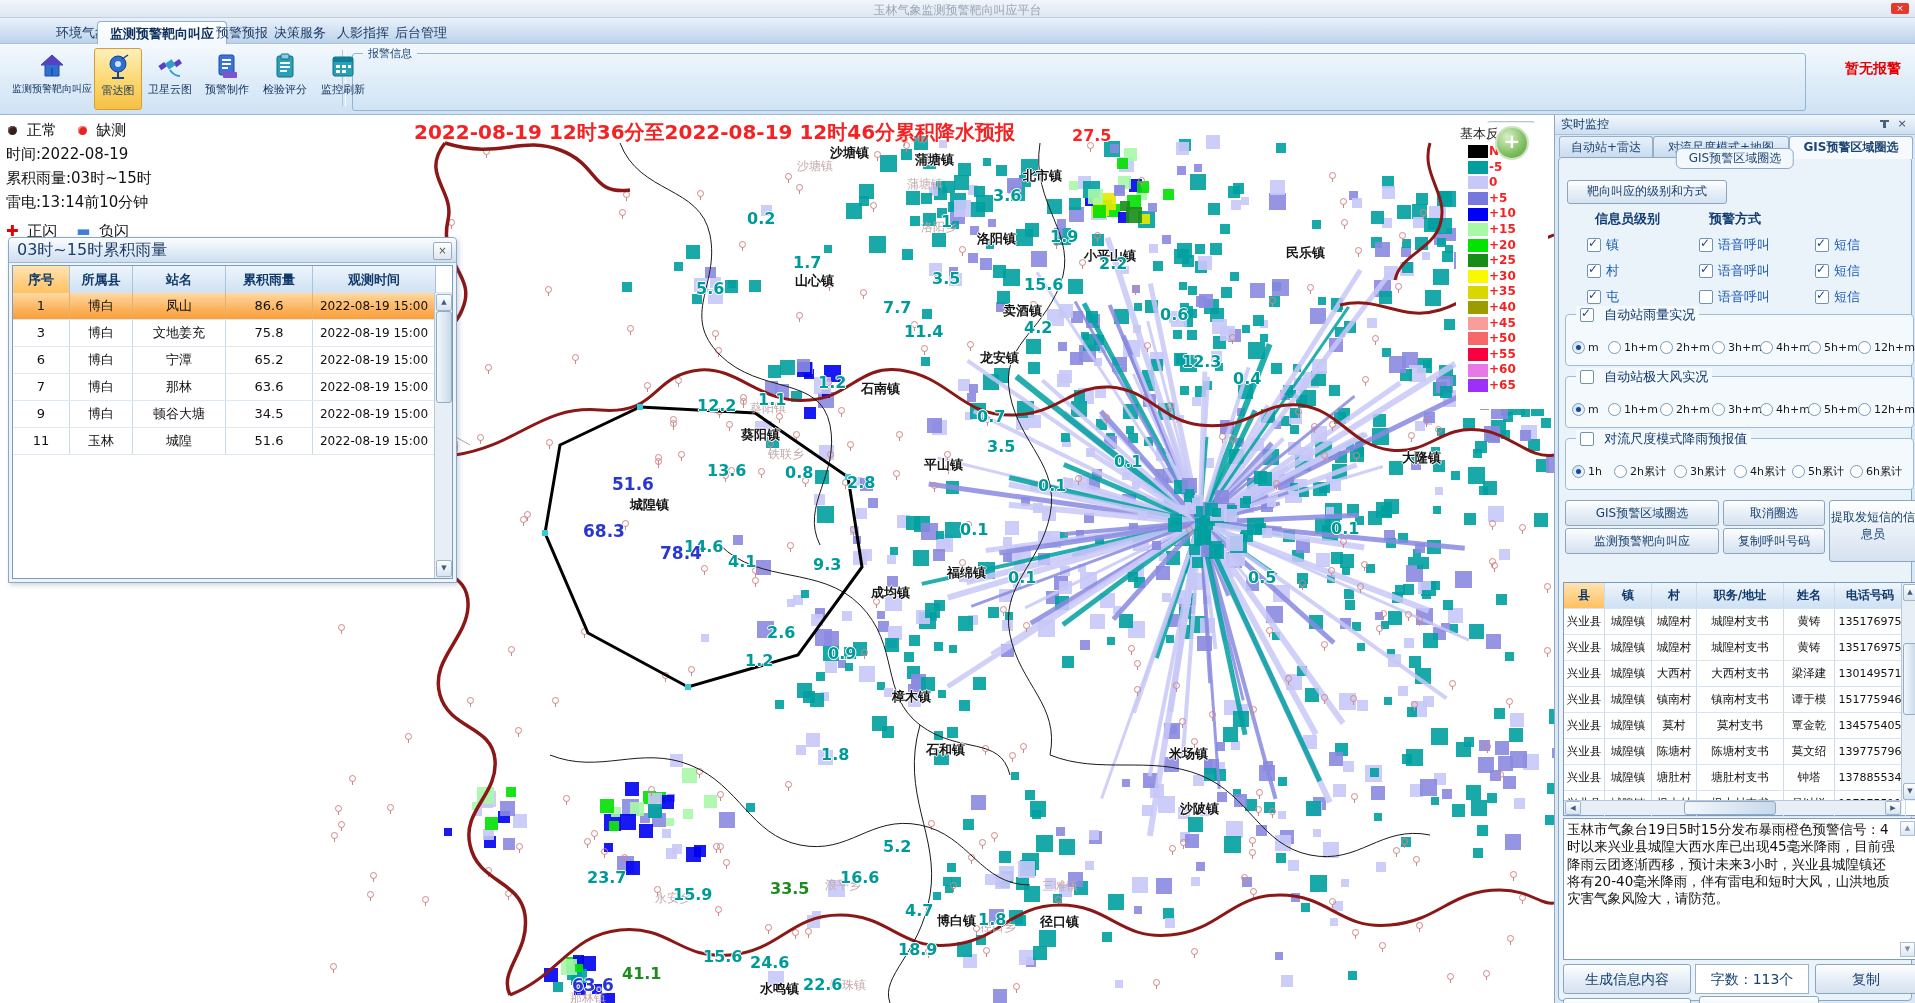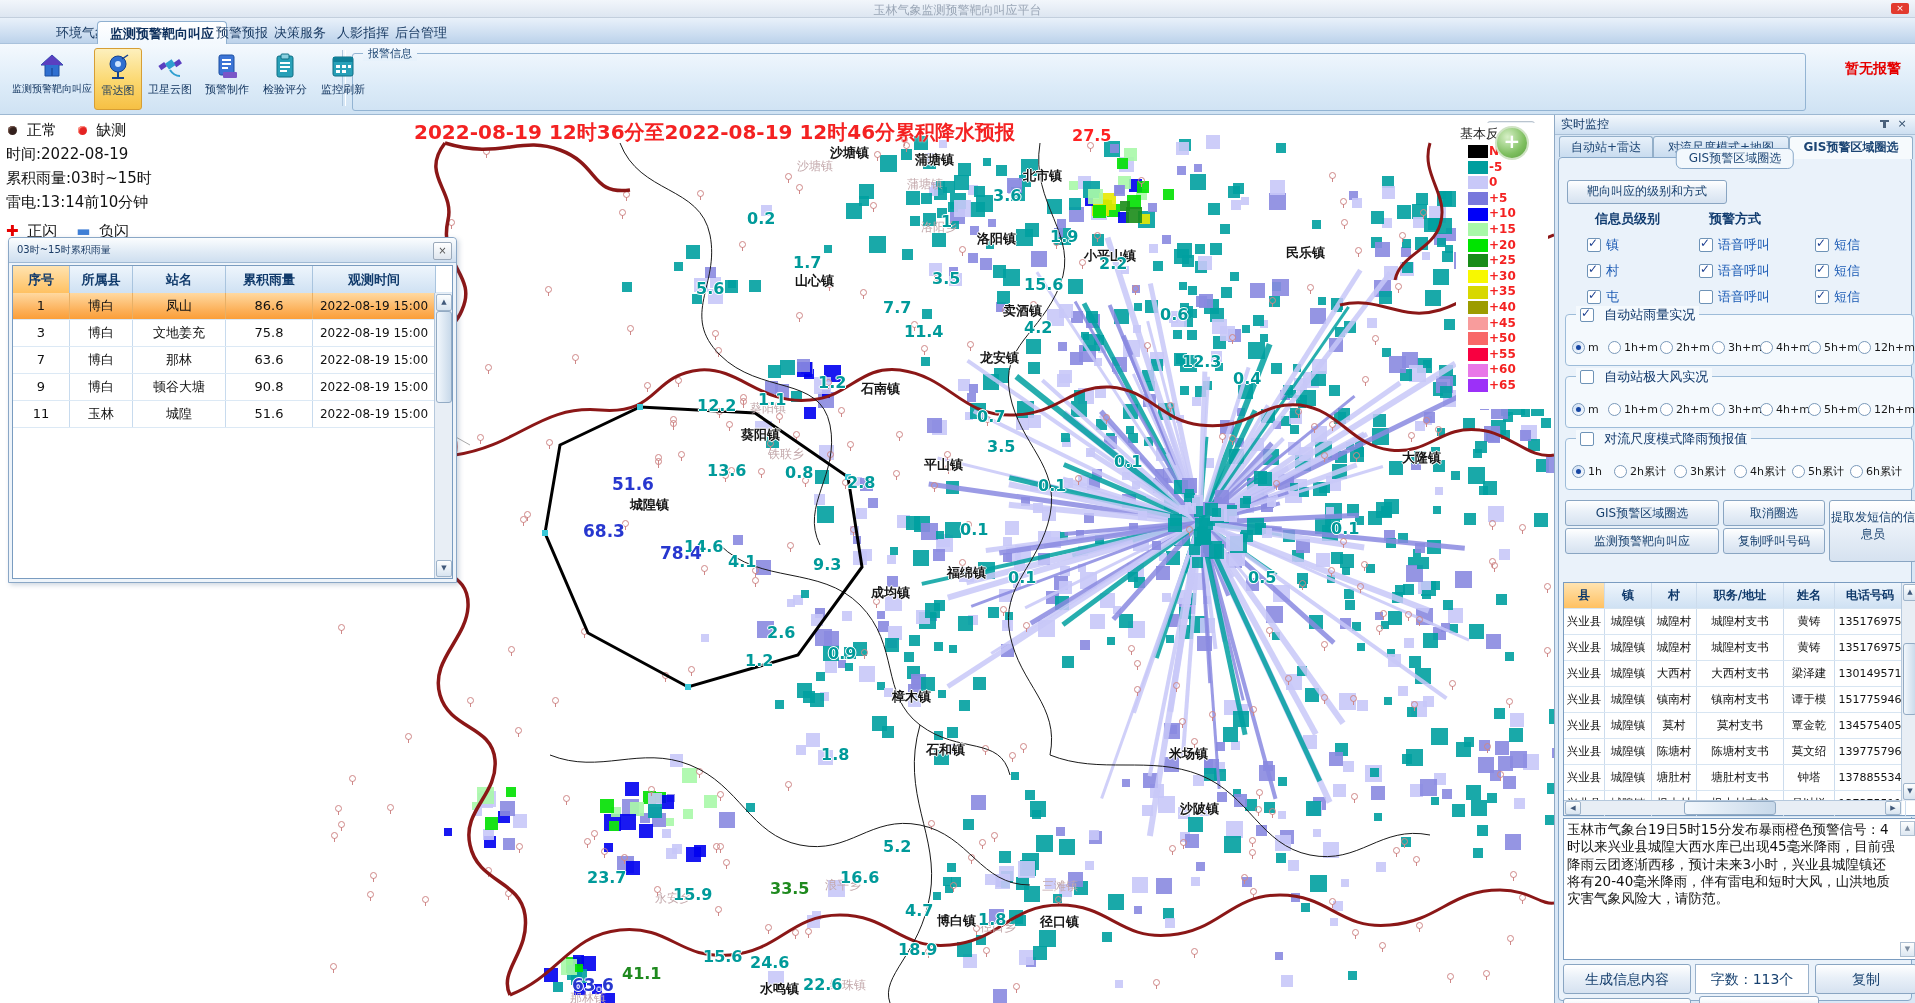--- a/index.html
+++ b/index.html
@@ -67,21 +67,21 @@
   #statusblock .srow{margin-bottom:5px;white-space:nowrap;}
   .dot{display:inline-block;width:9px;height:9px;border-radius:50%;margin:0 5px 0 2px;vertical-align:middle;}
   .dot.n{background:#33201c;box-shadow:inset 1px 1px 1px #7a5a50;}
   .dot.m{background:#e42222;box-shadow:inset 1px 1px 1px #ff9a8a;}
   .pf{color:#e60000;font-weight:bold;font-size:15px;margin-right:4px;}
   .nf{color:#3f7fd6;font-weight:bold;font-size:15px;margin:0 4px 0 14px;}
   
   #rainwin{left:8px;top:237px;width:449px;height:346px;z-index:7;
     border:1px solid #8aa7c6;border-radius:4px 4px 0 0;background:#eef4fa;box-shadow:2px 2px 5px rgba(60,90,130,.25);}
   #rainwin .rtitle{height:24px;line-height:24px;background:linear-gradient(#fbfdfe,#dfeaf5 60%,#cfdff0);
-    border-bottom:1px solid #9fb9d4;font-size:10px;color:#1b3c66;padding-left:8px;border-radius:4px 4px 0 0;}
+    border-bottom:1px solid #9fb9d4;font-size:16px;color:#1b3c66;padding-left:8px;border-radius:4px 4px 0 0;}
   #rw-close{position:absolute;right:4px;top:4px;width:17px;height:16px;font-size:10px;line-height:16px;
     text-align:center;color:#555;background:linear-gradient(#fff,#dfe6ee);border:1px solid #9aa9ba;border-radius:2px;}
   #rt-wrap{position:absolute;left:3px;top:27px;right:3px;bottom:3px;background:#fff;border:1px solid #7a9cc0;}
   .rt-row{position:relative;height:26px;border-bottom:1px solid #dce9f5;white-space:nowrap;}
   .rt-cell{display:inline-block;height:26px;line-height:26px;text-align:center;font-size:13px;color:#111;
     border-right:1px solid #c8dbee;vertical-align:top;overflow:hidden;}
   .rt-head .rt-cell{background:linear-gradient(#eef5fc,#cfe1f3);color:#103a6b;font-weight:bold;
     border-right:1px solid #a9c4de;height:27px;line-height:27px;font-size:13px;}
   .rt-head .rt-cell.sorted{background:linear-gradient(#ffe3b0,#ffc162);}
   .rt-row.hl{background:linear-gradient(#ffd9a1,#fcae55 70%,#fb9e38);}
@@ -1688,22 +1688,23 @@
 </div>
 
 <div id="rainwin" class="abs">
   <div class="rtitle">03时~15时累积雨量</div>
   <div id="rw-close">×</div>
   <div id="rt-wrap">
     <div id="rt-rows">
         <div class="rt-row rt-head"><span class="rt-cell sorted" style="width: 56px;">序号</span><span class="rt-cell" style="width: 62px;">所属县</span><span class="rt-cell" style="width: 92px;">站名</span><span class="rt-cell" style="width: 86px;">累积雨量</span><span class="rt-cell" style="width: 122px;">观测时间</span></div>
         <div class="rt-row hl"><span class="rt-cell" style="width: 56px; font-size: 13px;">1</span><span class="rt-cell" style="width: 62px; font-size: 13px;">博白</span><span class="rt-cell" style="width: 92px; font-size: 13px;">凤山</span><span class="rt-cell" style="width: 86px; font-size: 13px;">86.6</span><span class="rt-cell" style="width: 122px; font-size: 12px;">2022-08-19 15:00</span></div>
         <div class="rt-row"><span class="rt-cell" style="width: 56px; font-size: 13px;">3</span><span class="rt-cell" style="width: 62px; font-size: 13px;">博白</span><span class="rt-cell" style="width: 92px; font-size: 13px;">文地姜充</span><span class="rt-cell" style="width: 86px; font-size: 13px;">75.8</span><span class="rt-cell" style="width: 122px; font-size: 12px;">2022-08-19 15:00</span></div>
+        <div class="rt-row"><span class="rt-cell" style="width: 56px; font-size: 13px;">6</span><span class="rt-cell" style="width: 62px; font-size: 13px;">博白</span><span class="rt-cell" style="width: 92px; font-size: 13px;">宁潭</span><span class="rt-cell" style="width: 86px; font-size: 13px;">65.2</span><span class="rt-cell" style="width: 122px; font-size: 12px;">2022-08-19 15:00</span></div>
         <div class="rt-row"><span class="rt-cell" style="width: 56px; font-size: 13px;">7</span><span class="rt-cell" style="width: 62px; font-size: 13px;">博白</span><span class="rt-cell" style="width: 92px; font-size: 13px;">那林</span><span class="rt-cell" style="width: 86px; font-size: 13px;">63.6</span><span class="rt-cell" style="width: 122px; font-size: 12px;">2022-08-19 15:00</span></div>
-        <div class="rt-row"><span class="rt-cell" style="width: 56px; font-size: 13px;">9</span><span class="rt-cell" style="width: 62px; font-size: 13px;">博白</span><span class="rt-cell" style="width: 92px; font-size: 13px;">顿谷大塘</span><span class="rt-cell" style="width: 86px; font-size: 13px;">90.8</span><span class="rt-cell" style="width: 122px; font-size: 12px;">2022-08-19 15:00</span></div>
+        <div class="rt-row"><span class="rt-cell" style="width: 56px; font-size: 13px;">9</span><span class="rt-cell" style="width: 62px; font-size: 13px;">博白</span><span class="rt-cell" style="width: 92px; font-size: 13px;">顿谷大塘</span><span class="rt-cell" style="width: 86px; font-size: 13px;">34.5</span><span class="rt-cell" style="width: 122px; font-size: 12px;">2022-08-19 15:00</span></div>
         <div class="rt-row"><span class="rt-cell" style="width: 56px; font-size: 13px;">11</span><span class="rt-cell" style="width: 62px; font-size: 13px;">玉林</span><span class="rt-cell" style="width: 92px; font-size: 13px;">城隍</span><span class="rt-cell" style="width: 86px; font-size: 13px;">51.6</span><span class="rt-cell" style="width: 122px; font-size: 12px;">2022-08-19 15:00</span></div>
       </div>
     <div id="rt-sb">
       <div class="sb-btn" style="top:1px">▲</div>
       <div class="sb-thumb" style="top:18px;height:90px"></div>
       <div class="sb-btn" style="bottom:1px">▼</div>
     </div>
   </div>
 </div>
 

